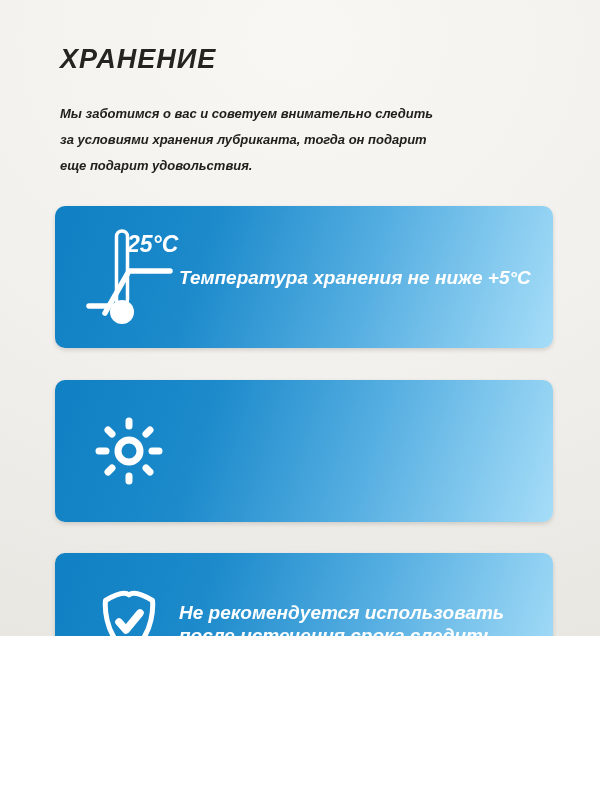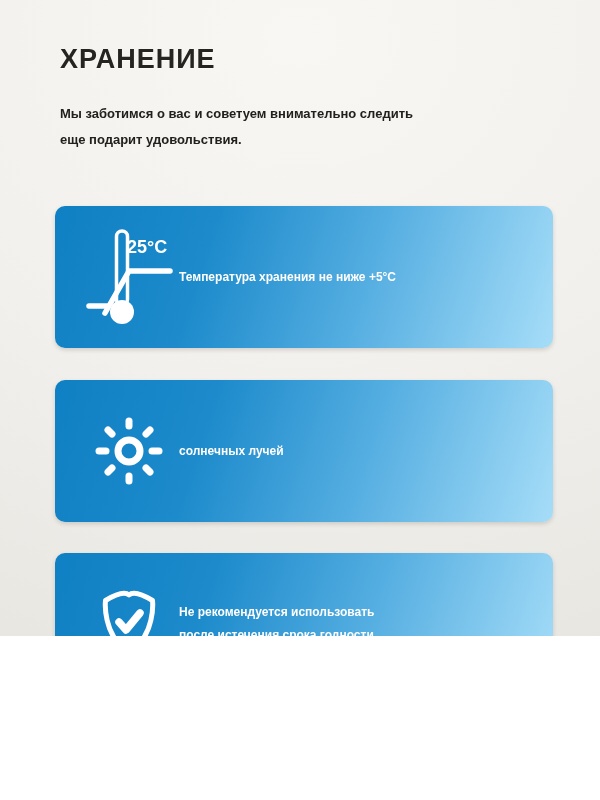--- a/index.html
+++ b/index.html
@@ -4,20 +4,21 @@
 <style>
   html,body { margin:0; padding:0; }
   body {
     width:600px; height:800px;
     font-family:"Liberation Sans", sans-serif;
     -webkit-font-smoothing:antialiased;
   }
   .canvas {
     position:relative; width:600px; height:636px; overflow:hidden;
     background: radial-gradient(140% 110% at 50% 6%, #f8f7f4 0%, #f2f0ec 50%, #e7e5e0 100%);
+    font-style: italic;
   }
   .page-title {
     position:absolute; left:60px; top:44px; margin:0;
     font-size:27px; font-weight:bold; letter-spacing:1px;
     color:#262420;
     text-shadow:0 1px 1px rgba(255,255,255,0.6);
   }
   .intro {
     position:absolute; left:60px; top:101px;
     font-size:13px; line-height:26px; font-weight:bold;
@@ -32,38 +33,39 @@
     padding-left:24px; box-sizing:border-box;
   }
   .card-1 { top:206px; }
   .card-2 { top:380px; }
   .card-3 { top:553px; }
   .icon-box {
     position:relative; width:99px; height:112px; flex:0 0 99px;
     display:flex; align-items:center; justify-content:center;
   }
   .icon-label {
-    position:absolute; left:48px; top:16px;
-    color:#ffffff; font-weight:bold; font-size:18px; white-space:nowrap;
+    position:absolute; left:48px; top:10px;
+    color:#ffffff; font-weight:bold; font-size:23px; white-space:nowrap;
   }
   .card-text {
-    color:#ffffff; font-weight:bold; font-size:12px; line-height:23px;
+    color:#ffffff; font-weight:bold; font-size:19px; line-height:23px;
     white-space:nowrap; padding-left:1px;
   }
   svg { display:block; }
 </style>
 </head>
 <body>
 
 <div class="canvas">
 
   <h1 class="page-title">ХРАНЕНИЕ</h1>
 
   <div class="intro">
     <div>Мы заботимся о вас и советуем внимательно следить</div>
+    <div>за условиями хранения лубриканта, тогда он подарит</div>
     <div>еще подарит удовольствия.</div>
   </div>
 
   <div class="card card-1">
     <div class="icon-box">
       <svg width="90" height="105" viewBox="0 0 90 105">
         <rect x="32.5" y="6" width="11" height="74" rx="5.5" fill="none" stroke="#ffffff" stroke-width="3.5"></rect>
         <path d="M5 81 H23" fill="none" stroke="#ffffff" stroke-width="5.5" stroke-linecap="round"></path>
         <path d="M21 88 L45 46 H86" fill="none" stroke="#ffffff" stroke-width="5.5" stroke-linecap="round" stroke-linejoin="round"></path>
         <circle cx="38" cy="87" r="12" fill="#ffffff"></circle>
@@ -85,30 +87,29 @@
           <path d="M8 38 H15"></path>
           <path d="M61 38 H68"></path>
           <path d="M17 17 L21 21"></path>
           <path d="M55 55 L59 59"></path>
           <path d="M17 59 L21 55"></path>
           <path d="M55 21 L59 17"></path>
         </g>
       </svg>
     </div>
     <div class="card-text">
-      <div>солнечных лучей</div>
     </div>
   </div>
 
   <div class="card card-3">
     <div class="icon-box">
       <svg width="64" height="76" viewBox="0 0 64 76">
         <path d="M32 9 C27 4.5 17.5 9 8.5 14.5 C8.5 14.5 5 50 32 66 C59 50 55.5 14.5 55.5 14.5 C46.5 9 37 4.5 32 9 Z" fill="none" stroke="#ffffff" stroke-width="5" stroke-linejoin="round"></path>
         <path d="M22 36 L29 44 L43 27" fill="none" stroke="#ffffff" stroke-width="7.5" stroke-linecap="round" stroke-linejoin="round"></path>
       </svg>
     </div>
     <div class="card-text">
       <div>Не рекомендуется использовать</div>
-      <div>после истечения срока годности</div>
+      <div>после истечения срока следить</div>
     </div>
   </div>
 
 </div>
 
 </body></html>

